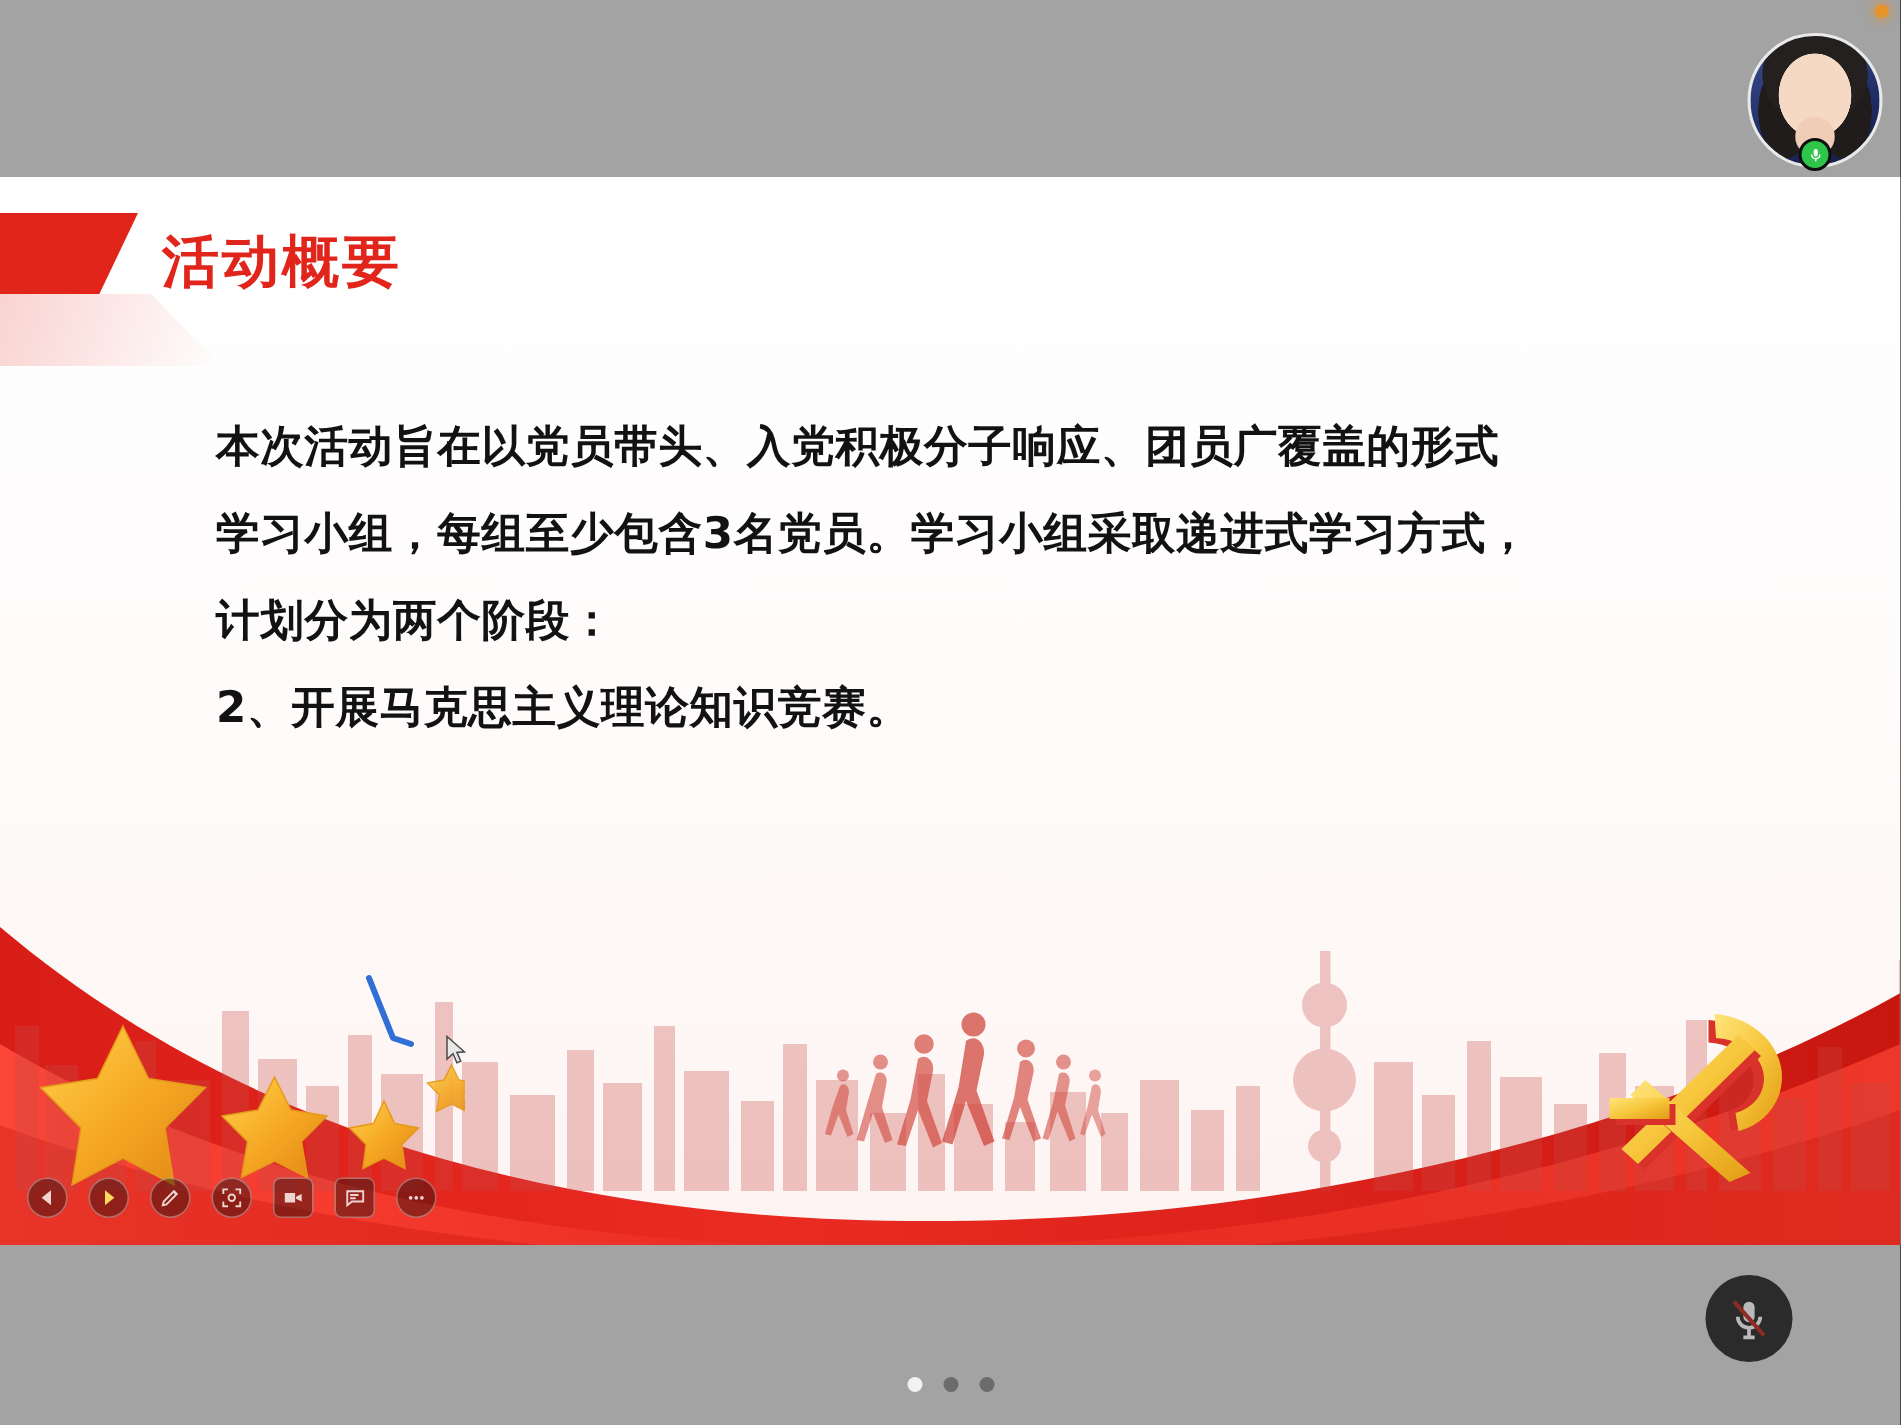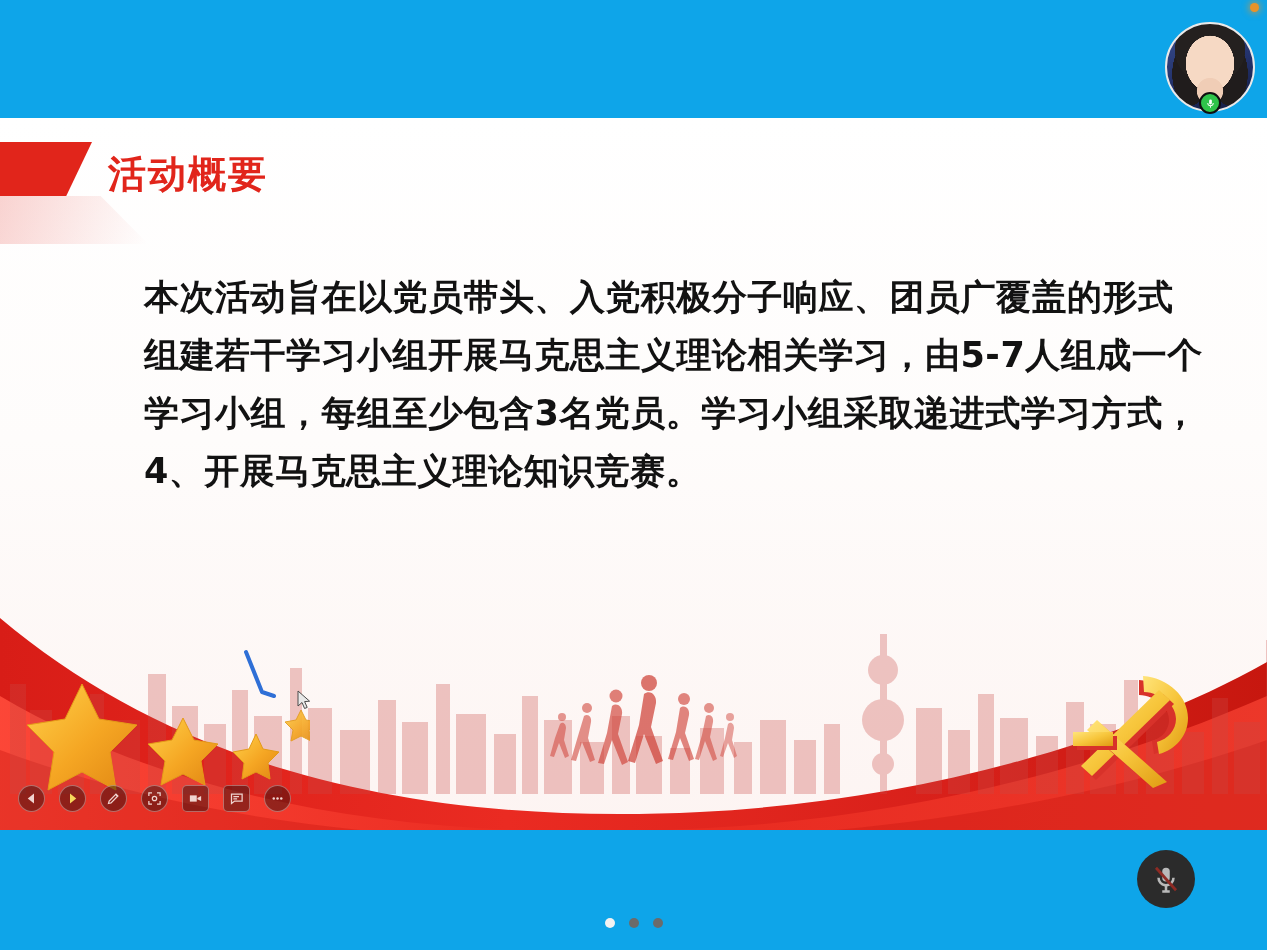--- a/index.html
+++ b/index.html
@@ -2,21 +2,21 @@
 <html><head>
 <meta charset="utf-8">
 <style>
   * { margin:0; padding:0; box-sizing:border-box; }
   html,body {
     width:1267px; height:950px;
     background:#000;
     overflow:hidden;
     font-family:"Liberation Sans","DejaVu Sans",sans-serif;
   }
-  #app { position:relative; width:1267px; height:950px; background:#0ea5e9; }
+  #app { position:relative; width:1267px; height:950px; background:#a3a3a3; }
 
   
   .corner-dot{
     position:absolute; top:3px; right:8px;
     width:9px; height:9px; border-radius:50%;
     background:#e8932a; box-shadow:0 0 6px 2px rgba(232,147,42,.55);
   }
 
   
   .presenter{ position:absolute; top:22px; right:12px; width:90px; height:90px; }
@@ -84,21 +84,21 @@
 
   .skyline{ position:absolute; left:0; bottom:36px; width:1267px; height:170px; opacity:.30; }
   .runners{ position:absolute; left:540px; bottom:48px; width:200px; height:110px; opacity:.72;}
   .stars{ position:absolute; left:20px; bottom:34px; width:290px; height:120px; }
   .emblem{ position:absolute; right:58px; bottom:32px; width:150px; height:130px; }
 
   
   .body-text{
     position:absolute; left:144px; top:150px; width:960px;
     font-family:"DejaVu Sans",sans-serif;
-    font-weight:bold; font-size:35px; color:#121212;
+    font-weight:bold; font-size:29px; color:#121212;
     line-height:58px; letter-spacing:.5px;
   }
   .body-text .ln{ white-space:nowrap; }
 
   
   .annot{ position:absolute; left:240px; top:530px; width:40px; height:60px; }
 
   
   .cursor{ position:absolute; left:297px; top:572px; width:16px; height:20px; }
 
@@ -292,23 +292,23 @@
           <path d="M34 50 L104 112 l-14 6 -66-58z" fill="#d8322a"></path>
           <path d="M30 46 L100 108 l-14 6 -66-58z" fill="url(#ge)"></path>
           <path d="M10 62 h40 v14 h-40z" fill="#d8322a"></path>
           <path d="M6 58 h40 v14 h-40z" fill="url(#ge)"></path>
         </g>
       </svg>
     </div>
 
     <div class="body-text">
       <div class="ln">本次活动旨在以党员带头、入党积极分子响应、团员广覆盖的形式</div>
-      <div class="ln">组建若干学习小组开展马克思主义理论相关学习，由5-7人组成一个</div>
       <div class="ln">学习小组，每组至少包含3名党员。学习小组采取递进式学习方式，</div>
-      <div class="ln">4、开展马克思主义理论知识竞赛。</div>
+      <div class="ln">计划分为两个阶段：</div>
+      <div class="ln">2、开展马克思主义理论知识竞赛。</div>
     </div>
 
     <div class="annot">
       <svg viewBox="0 0 40 60">
         <path d="M6 4 L22 44 L34 48" fill="none" stroke="#2f6fd6" stroke-width="4" stroke-linecap="round" stroke-linejoin="round"></path>
       </svg>
     </div>
 
     <div class="cursor">
       <svg viewBox="0 0 16 20">

